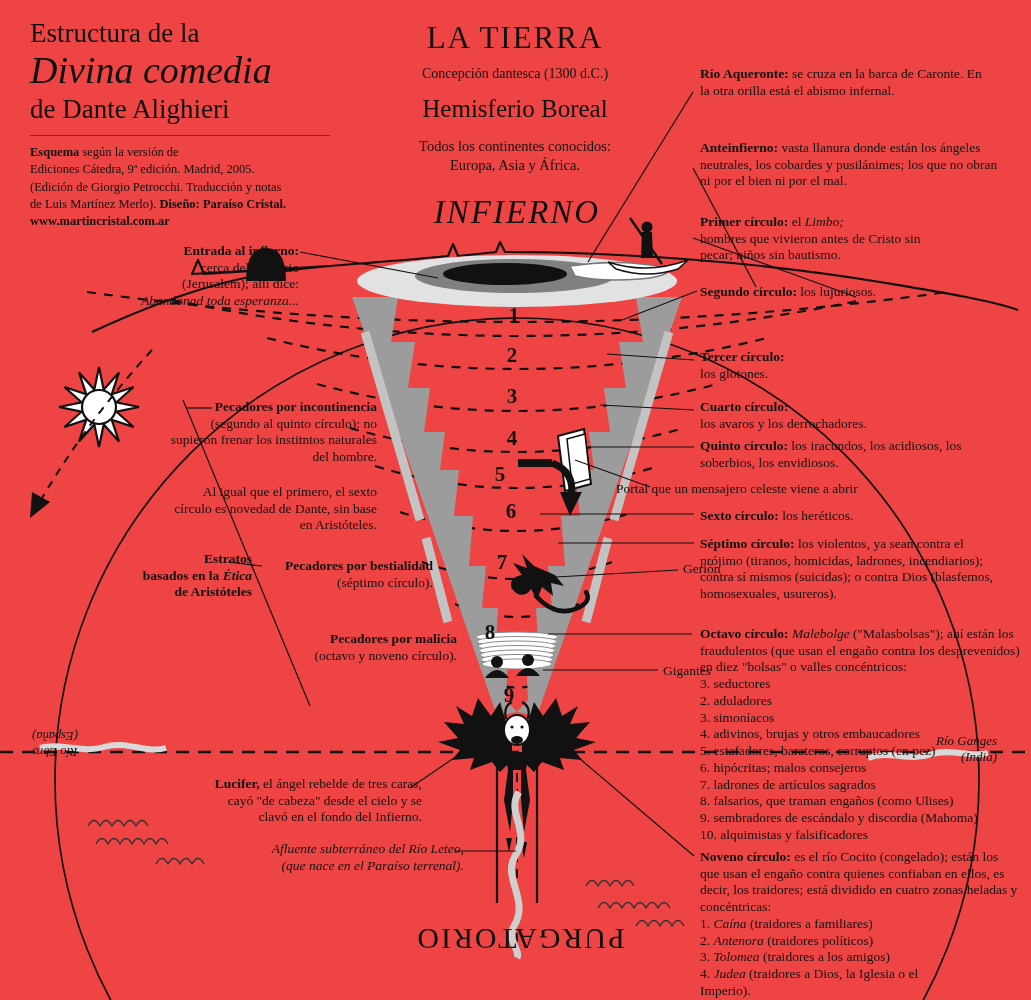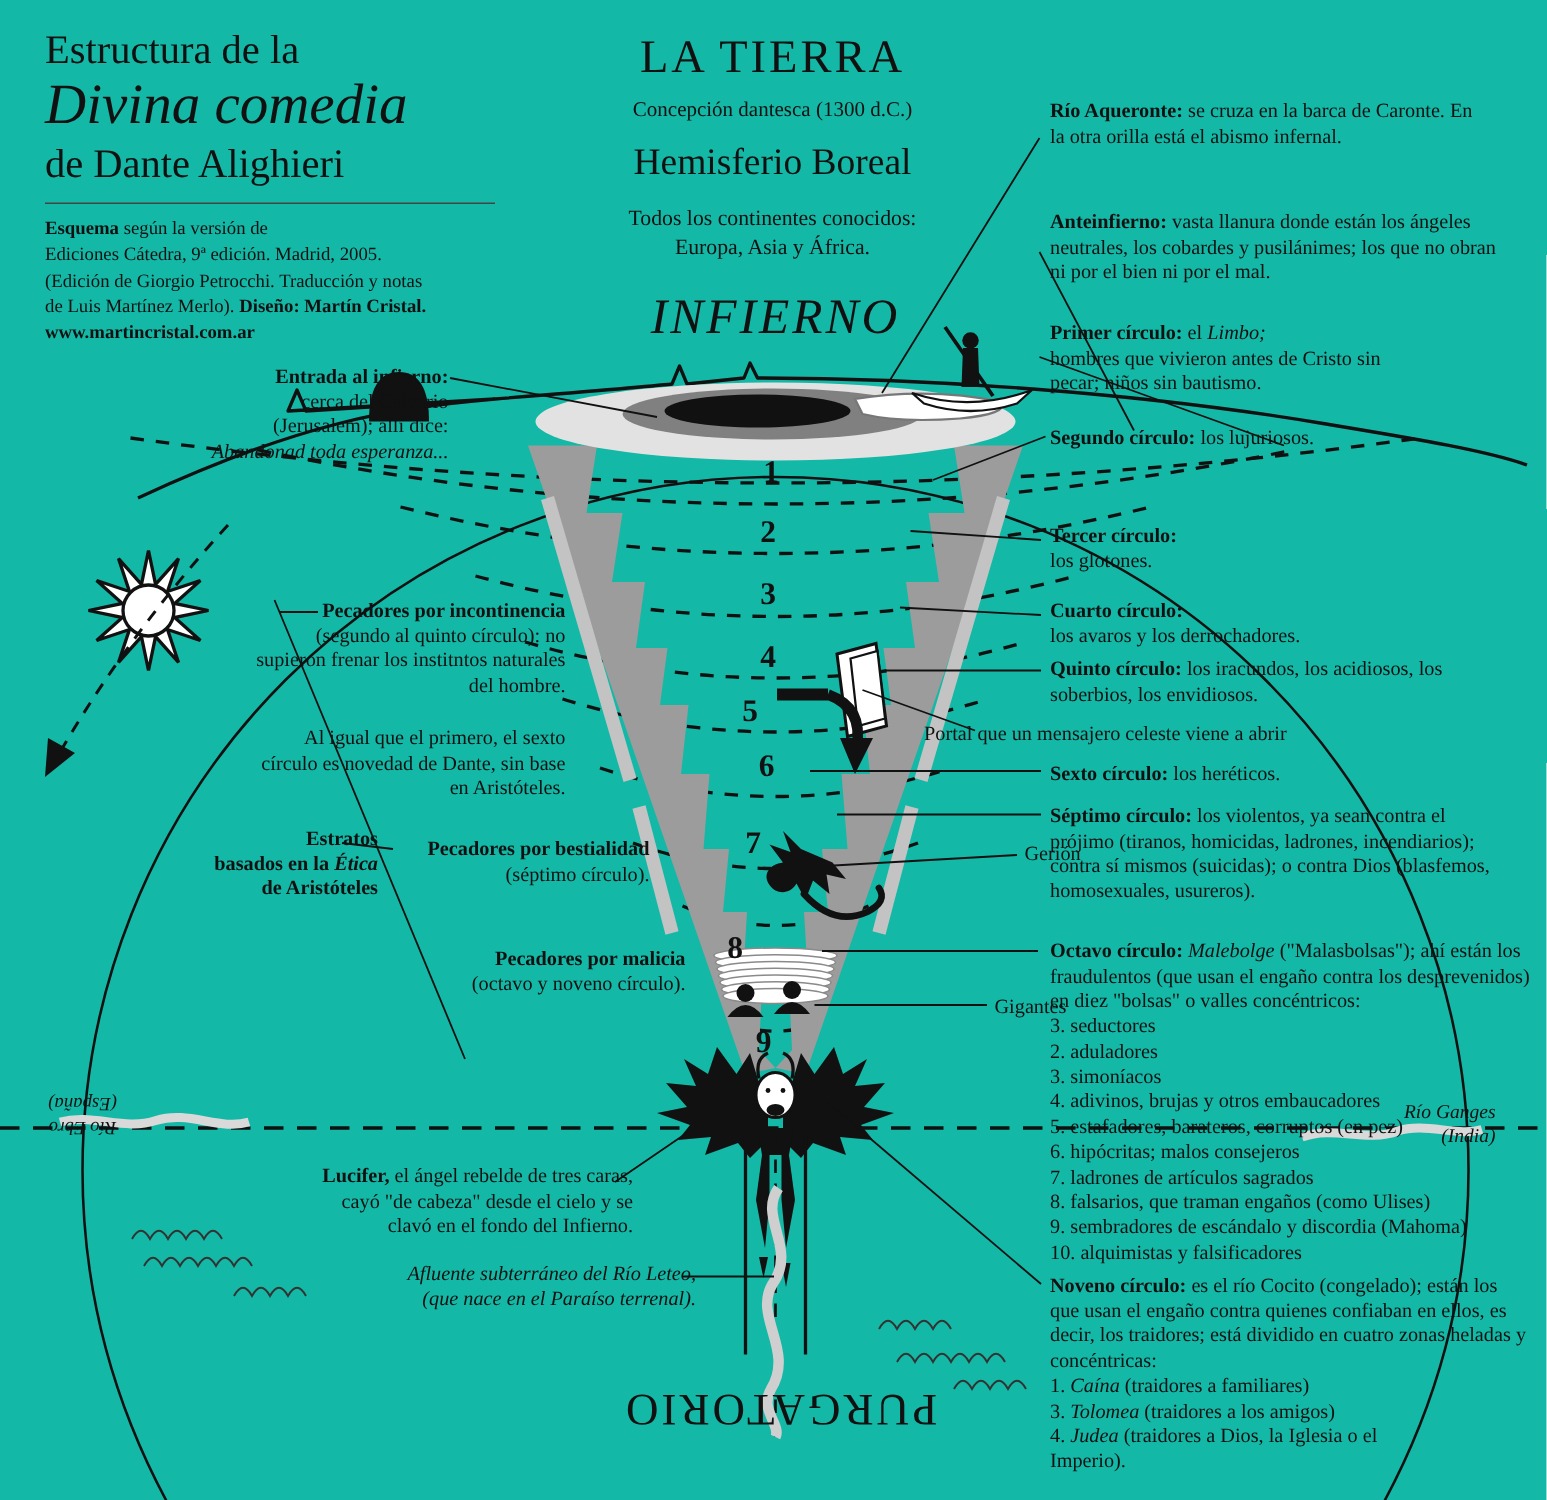--- a/index.html
+++ b/index.html
@@ -1,16 +1,16 @@
 <!DOCTYPE html>
 <html><head>
 <meta charset="utf-8">
 <style>
   html,body{margin:0;padding:0;background:#fff;}
-  .stage{position:relative;width:1031px;height:1000px;background:#14b8a6;overflow:hidden;
+  .stage{position:relative;width:1031px;height:1000px;background:#ef4444;overflow:hidden;
          font-family:"Liberation Serif", serif;color:#111;}
   svg{position:absolute;left:0;top:0;}
   .lbl{position:absolute;font-size:13.5px;line-height:1.24;}
   .lbl b{font-weight:bold;}
   .r{text-align:right;}
   .it{font-style:italic;}
   .title-block{position:absolute;left:30px;top:18px;width:310px;}
   .t1{font-size:27px;line-height:1.15;}
   .t2{font-size:38px;font-style:italic;line-height:1.15;}
   .t3{font-size:27px;line-height:1.2;}
@@ -184,21 +184,21 @@
 
 <div class="title-block">
   <div class="t1">Estructura de la</div>
   <div class="t2">Divina comedia</div>
   <div class="t3">de Dante Alighieri</div>
   <hr class="title-rule">
   <div class="credits">
     <b>Esquema</b><span> según la versión de</span><br>
     <span>Ediciones Cátedra, 9ª edición. Madrid, 2005.</span><br>
     <span>(Edición de Giorgio Petrocchi. Traducción y notas</span><br>
-    <span>de Luis Martínez Merlo). </span><b>Diseño: Martín Cristal.</b><br>
+    <span>de Luis Martínez Merlo). </span><b>Diseño: Paraíso Cristal.</b><br>
     <b>www.martincristal.com.ar</b>
   </div>
 </div>
 
 <div class="center-head">
   <div class="lat">LA TIERRA</div>
   <div class="lat-sub">Concepción dantesca (1300 d.C.)</div>
   <div class="hemi">Hemisferio Boreal</div>
   <div class="cont">
     <span>Todos los continentes conocidos:</span><br>
@@ -267,20 +267,21 @@
   <div>8. falsarios, que traman engaños (como Ulises)</div>
   <div>9. sembradores de escándalo y discordia (Mahoma)</div>
   <div>10. alquimistas y falsificadores</div>
 </div>
 <div class="lbl" style="left:663px;top:663px;width:90px">
   <span>Gigantes</span>
 </div>
 <div class="lbl" style="left:700px;top:849px;width:320px">
   <b>Noveno círculo:</b><span> es el río Cocito (congelado); están los que usan el engaño contra quienes confiaban en ellos, es decir, los traidores; está dividido en cuatro zonas heladas y concéntricas:</span>
   <div><span>1. </span><i>Caína</i><span> (traidores a familiares)</span></div>
+  <div><span>2. </span><i>Antenora</i><span> (traidores políticos)</span></div>
   <div><span>3. </span><i>Tolomea</i><span> (traidores a los amigos)</span></div>
   <div style="width:230px"><span>4. </span><i>Judea</i><span> (traidores a Dios, la Iglesia o el Imperio).</span></div>
 </div>
 <div class="lbl it r" style="left:880px;top:733px;width:117px;font-size:13px">
   <span>Río Ganges</span><br>
   <span>(India)</span>
 </div>
 
 <div class="lbl r" style="left:134px;top:243px;width:165px">
   <b>Entrada al infierno:</b><br>

